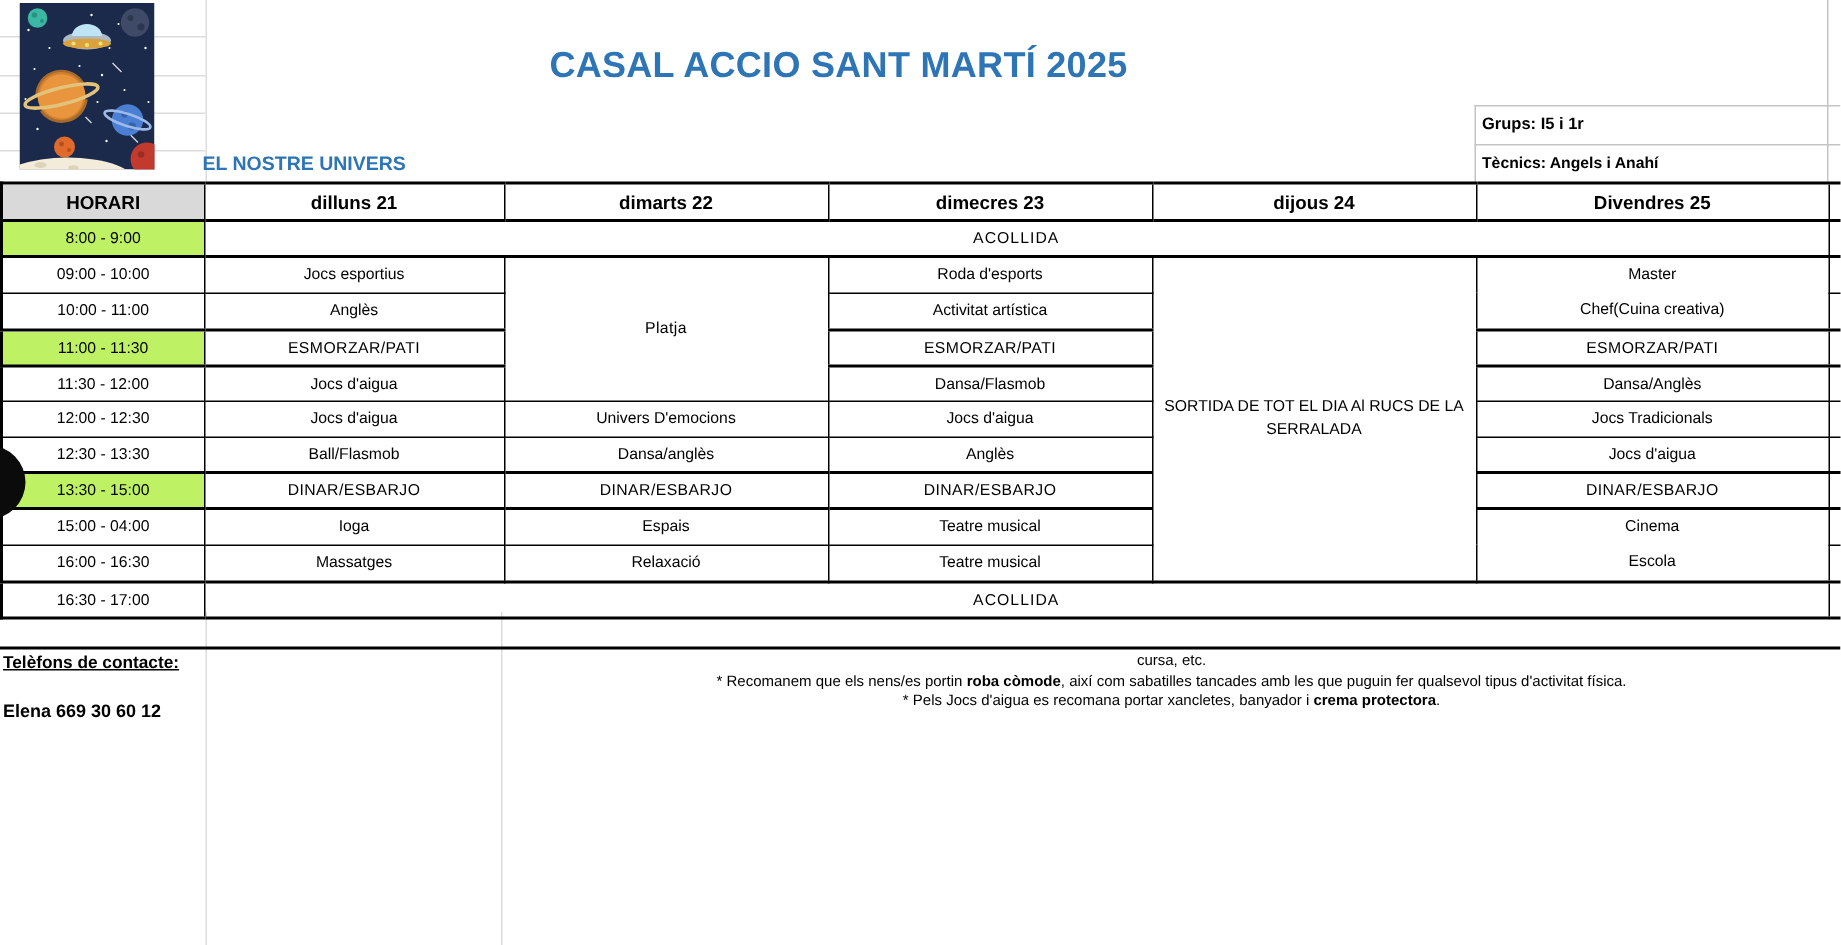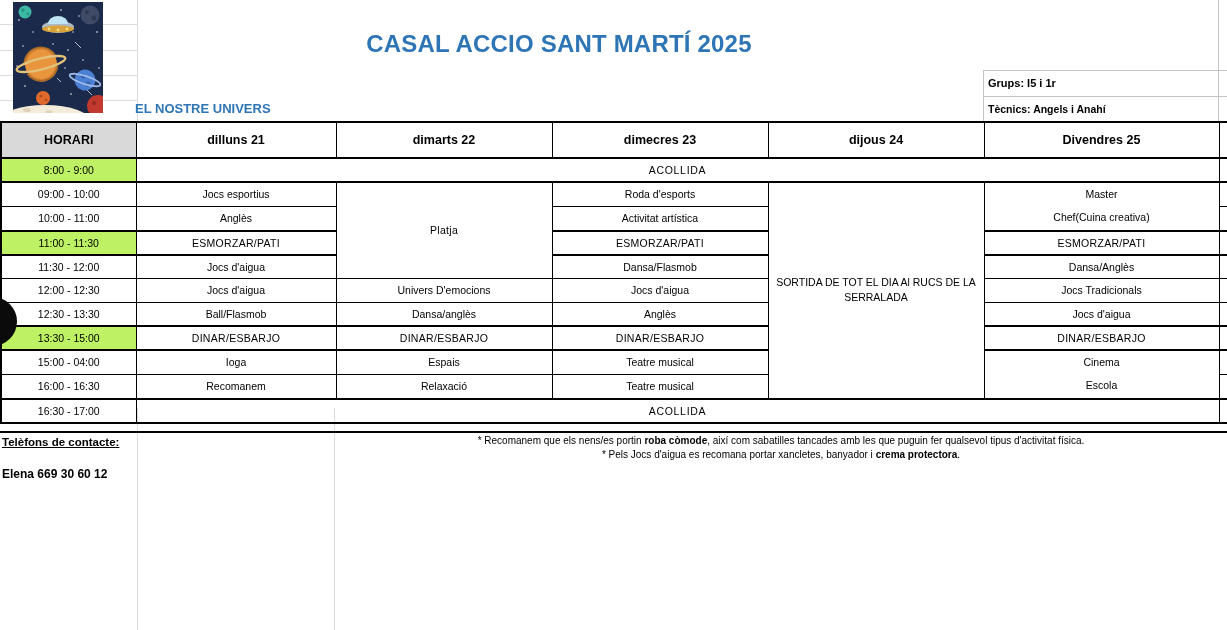--- a/index.html
+++ b/index.html
@@ -36,21 +36,21 @@
   table.schedule{
     position:absolute;left:0;top:121px;width:1227px;
     border-collapse:collapse;table-layout:fixed;
   }
   table.schedule td, table.schedule th{
     border:1px solid #000;padding:0;margin:0;
     text-align:center;vertical-align:middle;
     font-size:10.5px;font-weight:normal;overflow:hidden;
   }
   table.schedule tr{height:23.8px;}
-  table.schedule thead tr{height:36px;padding-left:16px;}
+  table.schedule thead tr{height:25px;padding-left:16px;}
   table.schedule thead th{
     font-size:12.5px;font-weight:bold;border-top-width:2px;border-bottom-width:2px;
   }
   table.schedule td:first-child, table.schedule th:first-child{border-left-width:2px;}
   td.time{font-weight:bold;font-size:11px;}
   .gray{background:#D9D9D9;}
   .lgray{background:#bef264;}
   .big{font-size:14px;letter-spacing:0.3px;}
   .acollida{font-size:12.5px;letter-spacing:0.7px;}
   .sortida{font-size:10.5px;line-height:1.5;padding:0 6px;}
@@ -257,35 +257,36 @@
       <td>Espais</td>
       <td>Teatre musical</td>
       <td rowspan="2" class="two-line">
         <span>Cinema</span>
         <span>Escola</span>
       </td>
       <td class="sliver"></td>
     </tr>
     <tr>
       <td class="time">16:00 - 16:30</td>
-      <td>Recomanem</td>
+      <td>Massatges</td>
       <td>Relaxació</td>
       <td>Teatre musical</td>
       <td class="sliver"></td>
     </tr>
     <tr class="ht hb">
       <td class="time">16:30 - 17:00</td>
       <td colspan="5" class="acollida">ACOLLIDA</td>
       <td class="sliver"></td>
     </tr>
   </tbody>
 </table>
 
 <div class="bottom-rule"></div>
 <div class="contact-heading">Telèfons de contacte:</div>
 <div class="contact-phone">Elena 669 30 60 12</div>
 
 <div class="notes">
+  <div>cursa, etc.</div>
   <div><span>* Recomanem que els nens/es portin </span><b>roba còmode</b><span>, així com sabatilles tancades amb les que puguin fer qualsevol tipus d'activitat física.</span></div>
   <div><span>* Pels Jocs d'aigua es recomana portar xancletes, banyador i </span><b>crema protectora</b><span>.</span></div>
 </div>
 
 <div class="black-dot"></div>
 
 </body></html>

